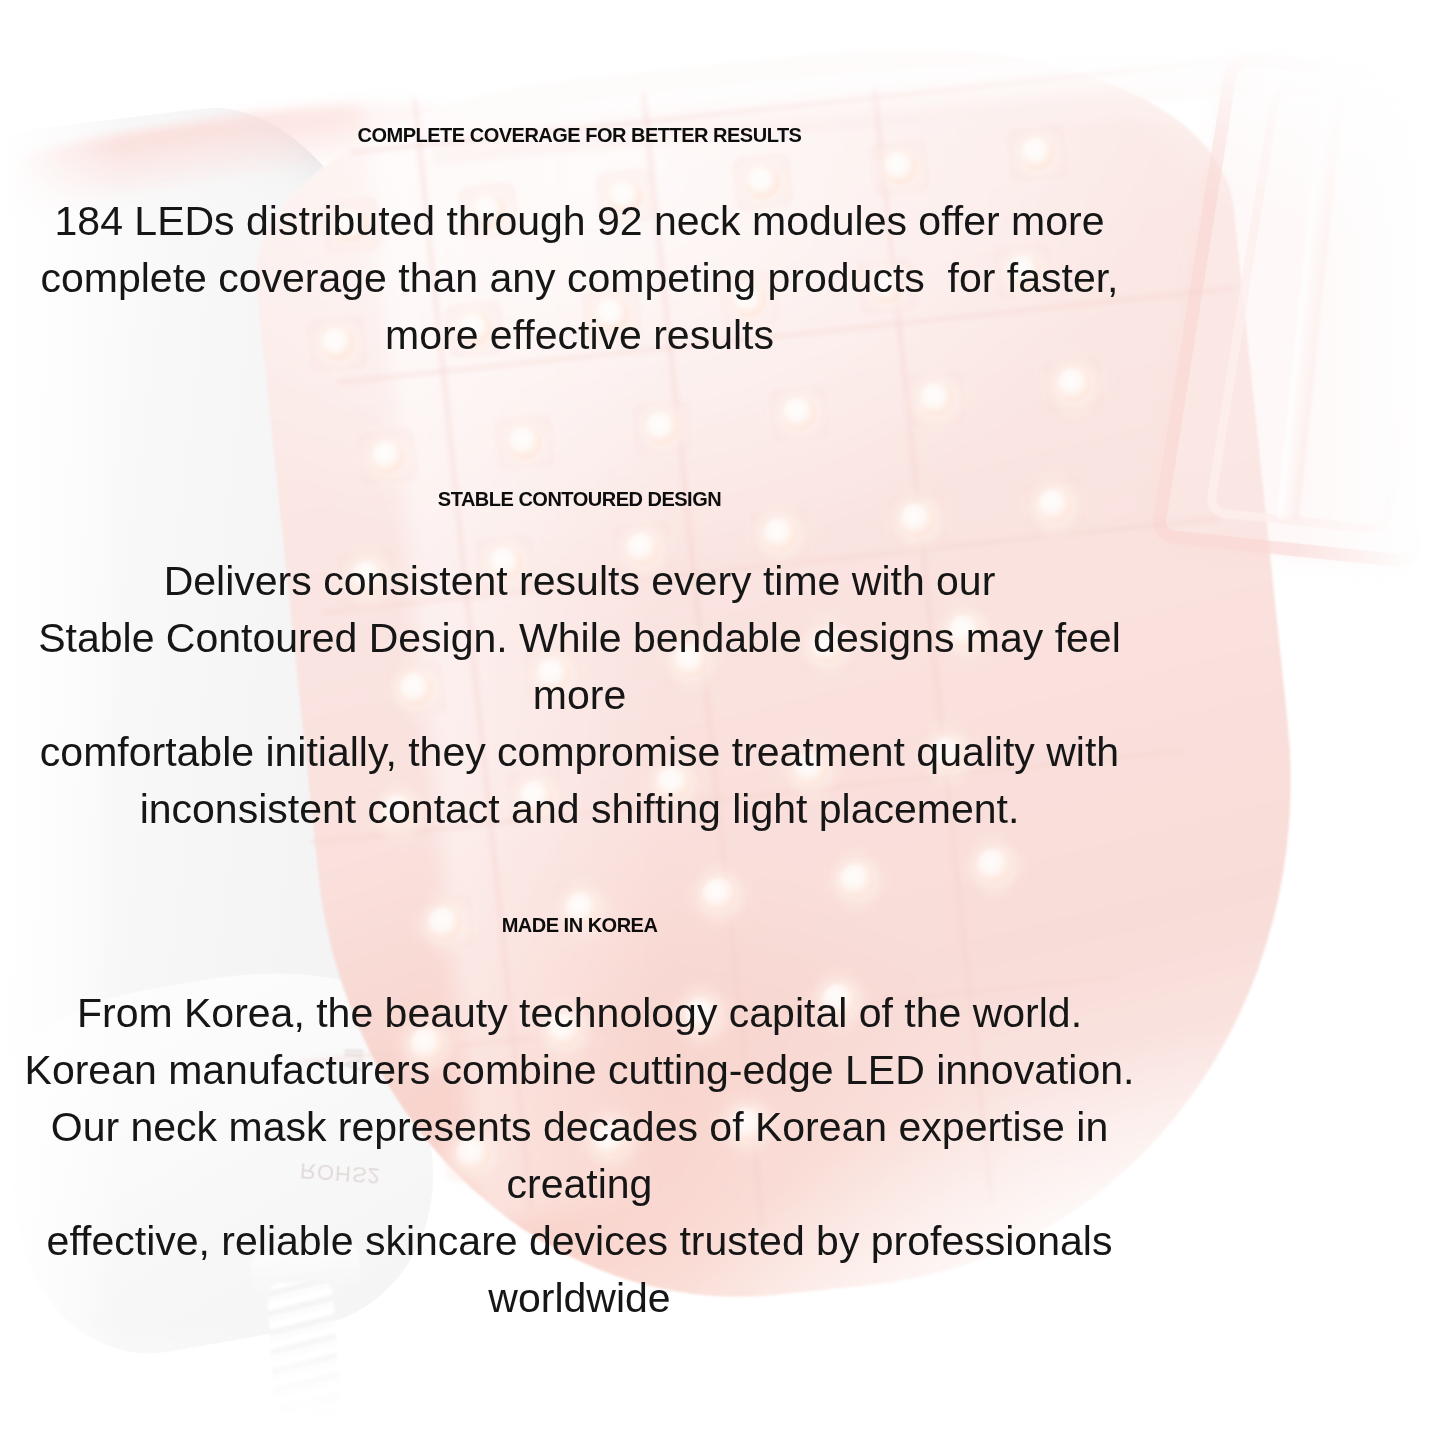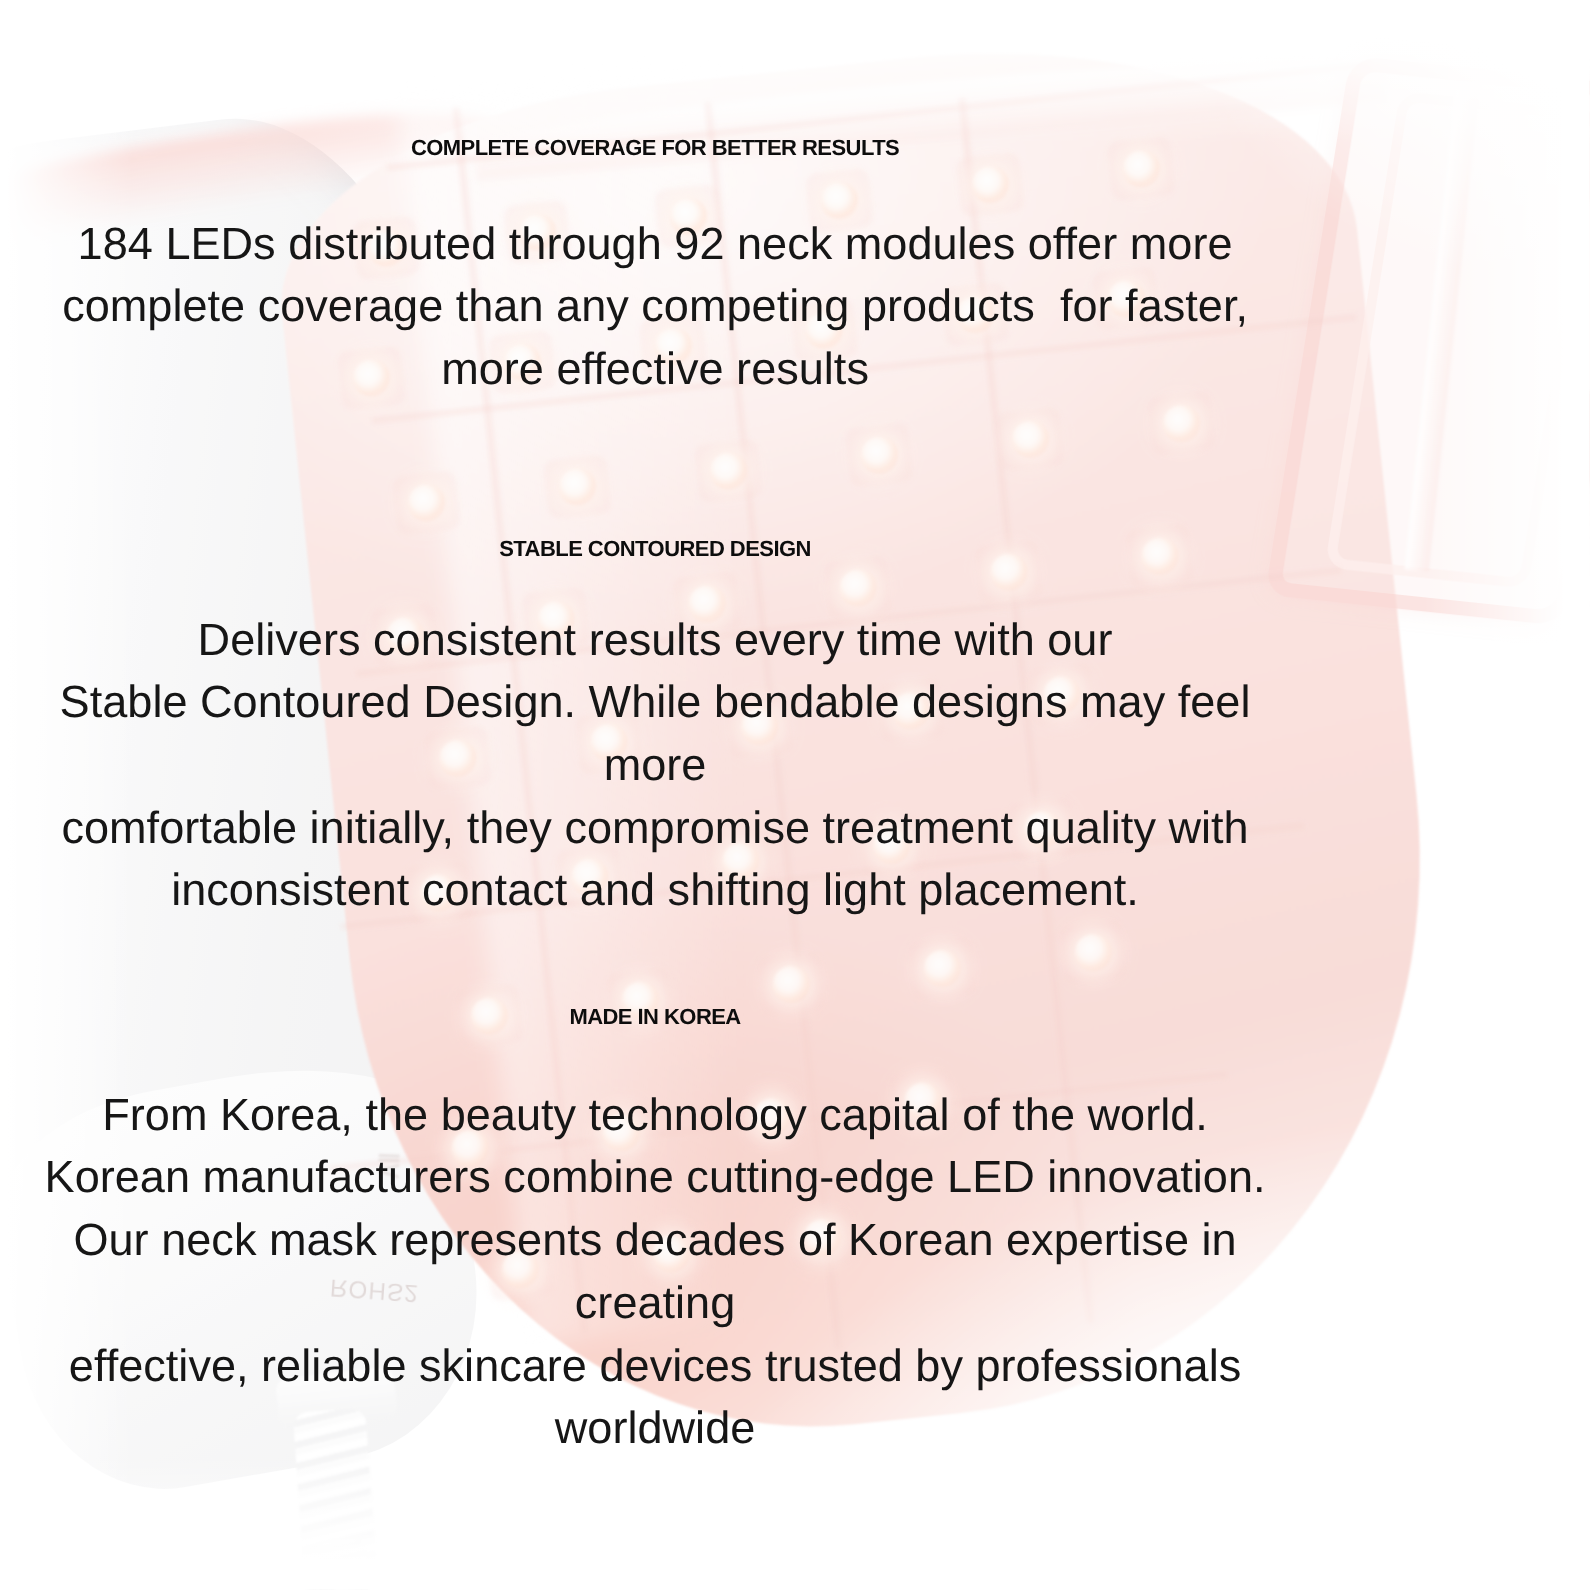--- a/index.html
+++ b/index.html
@@ -281,21 +281,21 @@
   }
   .body{
     font-family:"Liberation Sans", sans-serif;
     font-weight:normal;
     font-size:41px;
     line-height:57px;
     color:#161616;
     white-space:pre-wrap;
   }
 
-  .block{position:absolute;left:16px;width:1159px;}
+  .block{position:absolute;left:0;width:1159px;}
   #b1{top:108px;}
   #b1 .body{margin-top:48px;}
   #b2{top:472px;}
   #b2 .body{margin-top:44px;}
   #b3{top:898px;}
   #b3 .body{margin-top:50px;}
 </style>
 </head>
 <body>
 

